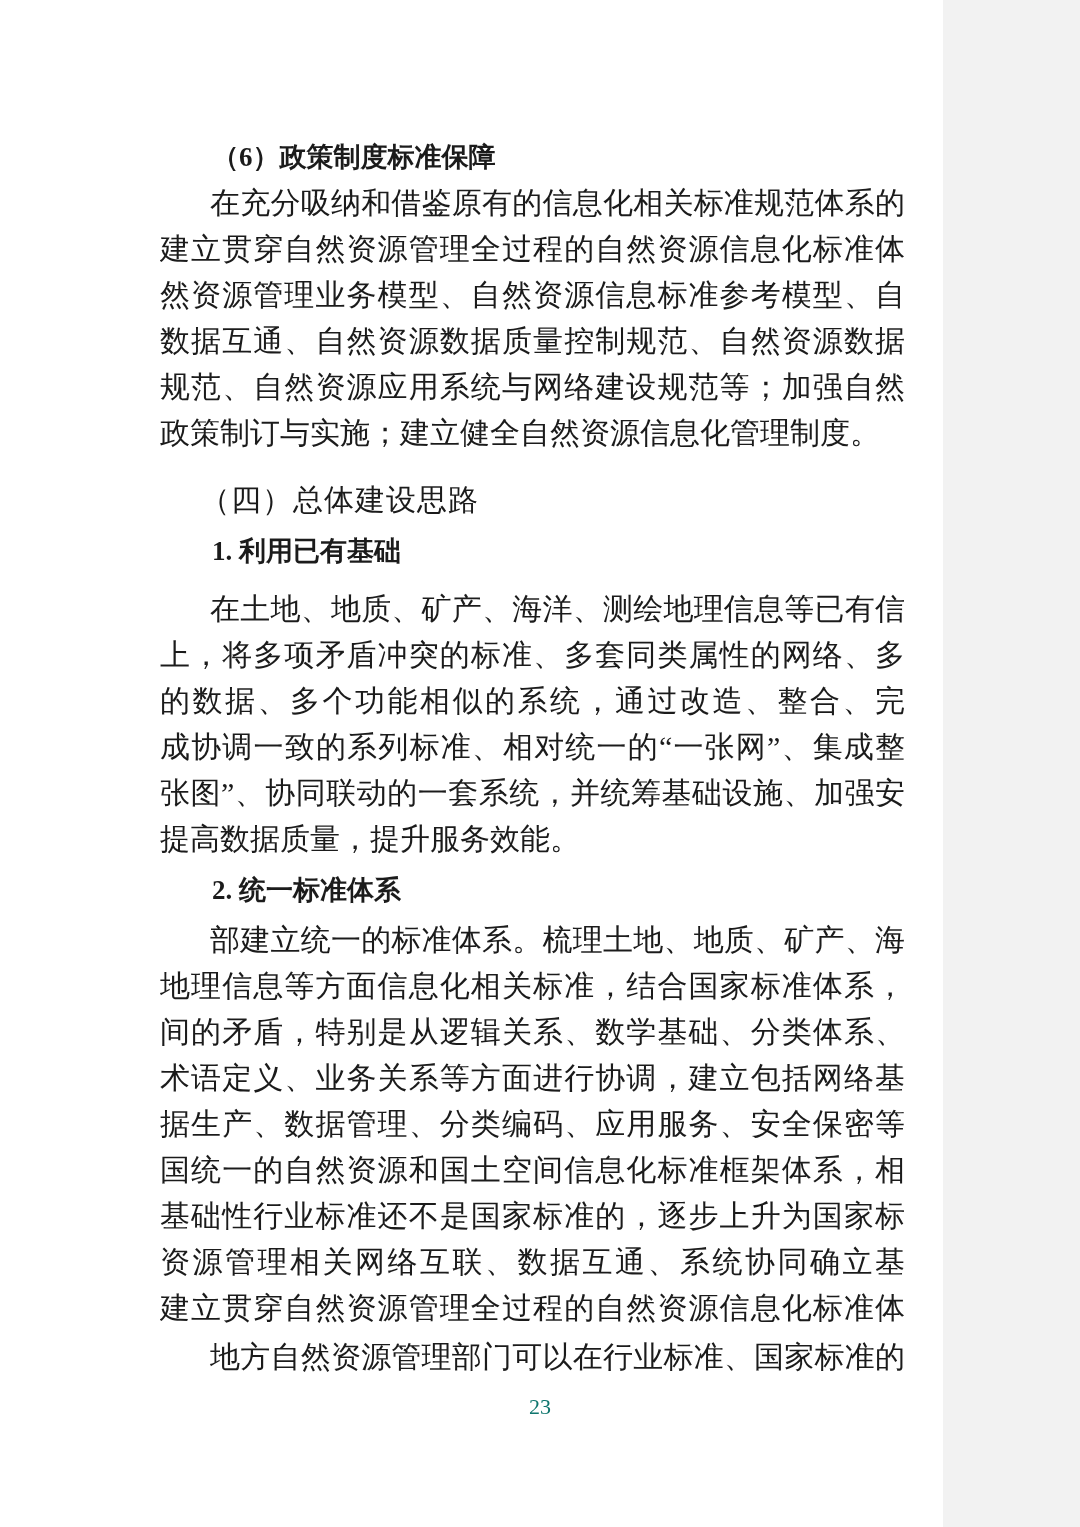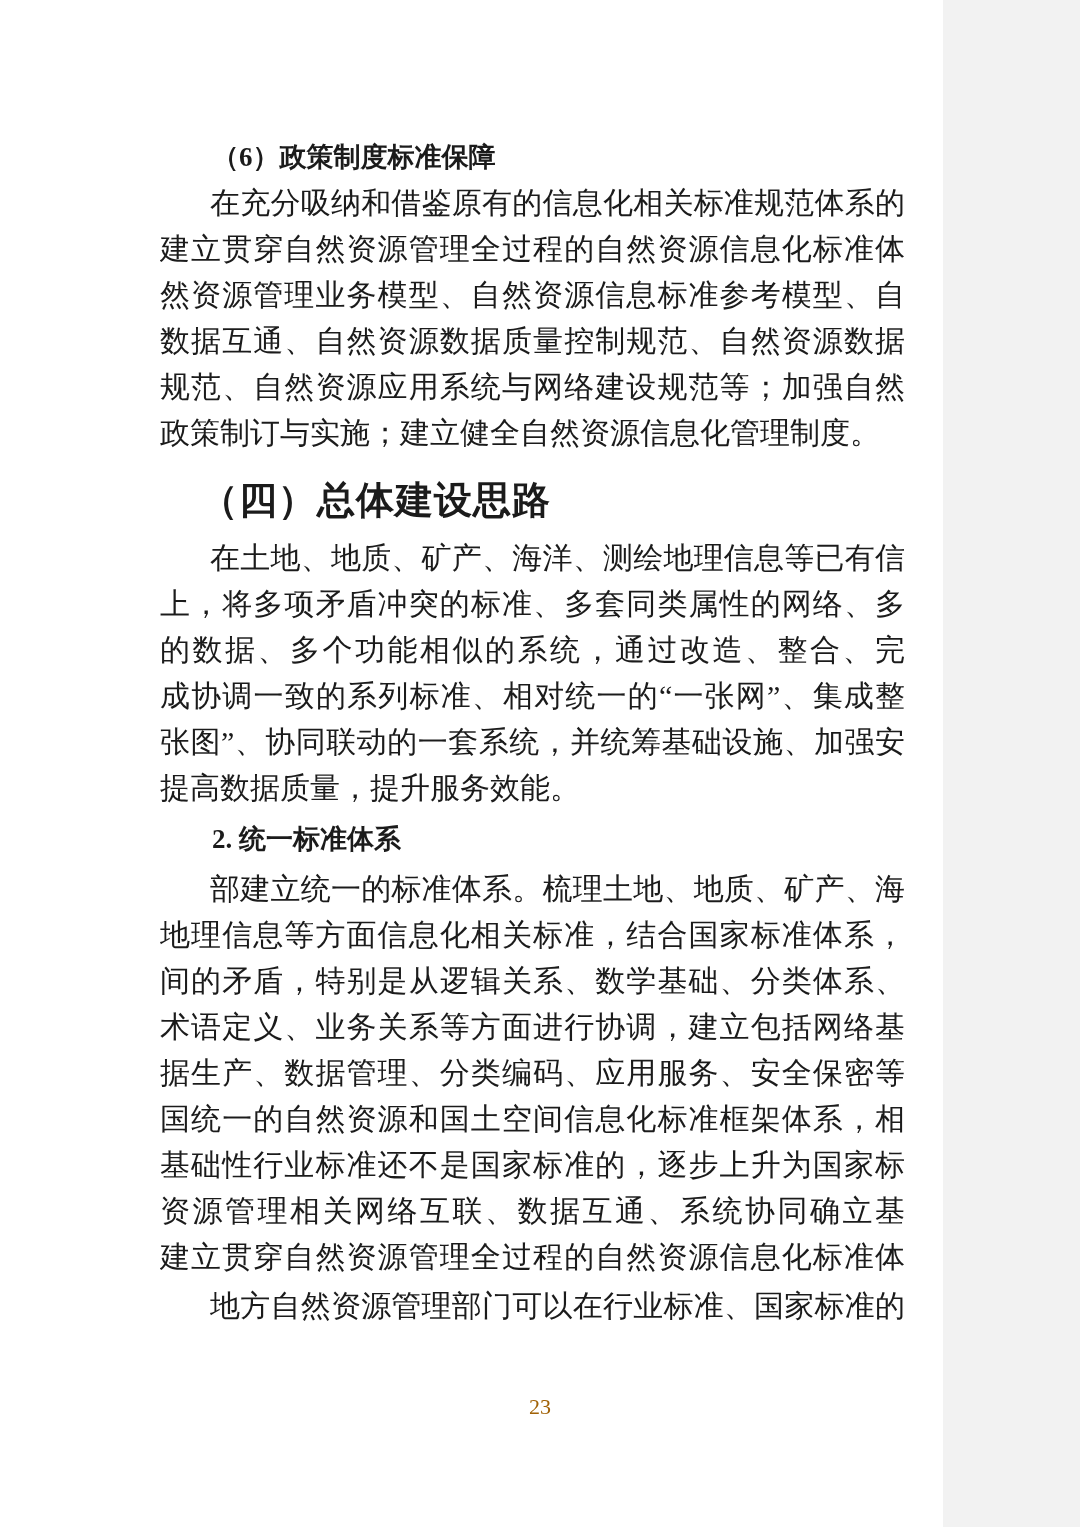--- a/index.html
+++ b/index.html
@@ -24,22 +24,22 @@
     margin: 0;
     padding-left: 52px;
     font-size: 27px;
     font-weight: 700;
     height: 46px;
     line-height: 46px;
     font-family: "Liberation Serif", serif;
   }
   .h-sans {
     margin: 21px 0 0 40px;
-    font-size: 38px;
-    font-weight: 700;
+    font-size: 30px;
+    font-weight: 400;
     height: 46px;
     line-height: 46px;
     font-family: "Liberation Sans", sans-serif;
     letter-spacing: 1px;
   }
   .h-first { margin-top: 134px; }
   .h-use   { margin-top: 5px; }
   .h-unify { margin-top: 5px; }
   .para { margin: 0; }
   .para-use   { margin-top: 12px; }
@@ -55,21 +55,21 @@
     overflow: hidden;
   }
   .line.just { text-align-last: justify; }
   .line.indent { text-indent: 50px; }
   .page-footer {
     position: absolute;
     left: 0; top: 1394px;
     width: 1080px;
     text-align: center;
     font-size: 22px;
-    color: #a16207;
+    color: #0f766e;
     font-family: "Liberation Serif", serif;
   }
 </style>
 </head>
 <body>
 
 <div class="page">
   <div class="content">
 
     <h3 class="h-serif h-first">（6）政策制度标准保障</h3>
@@ -78,20 +78,21 @@
       <div class="line just indent">在充分吸纳和借鉴原有的信息化相关标准规范体系的基础上，</div>
       <div class="line just">建立贯穿自然资源管理全过程的自然资源信息化标准体系，包括自</div>
       <div class="line just">然资源管理业务模型、自然资源信息标准参考模型、自然资源数据</div>
       <div class="line just">数据互通、自然资源数据质量控制规范、自然资源数据共享与服务</div>
       <div class="line just">规范、自然资源应用系统与网络建设规范等；加强自然资源信息化</div>
       <div class="line">政策制订与实施；建立健全自然资源信息化管理制度。</div>
     </section>
 
     <h2 class="h-sans">（四）总体建设思路</h2>
 
+    <h3 class="h-serif h-use">1. 利用已有基础</h3>
 
     <section class="para para-use">
       <div class="line just indent">在土地、地质、矿产、海洋、测绘地理信息等已有信息化基础</div>
       <div class="line just">上，将多项矛盾冲突的标准、多套同类属性的网络、多种分散异构</div>
       <div class="line just">的数据、多个功能相似的系统，通过改造、整合、完善、扩展，形</div>
       <div class="line just">成协调一致的系列标准、相对统一的“一张网”、集成整合的“一</div>
       <div class="line just">张图”、协同联动的一套系统，并统筹基础设施、加强安全防护、</div>
       <div class="line">提高数据质量，提升服务效能。</div>
     </section>
 

